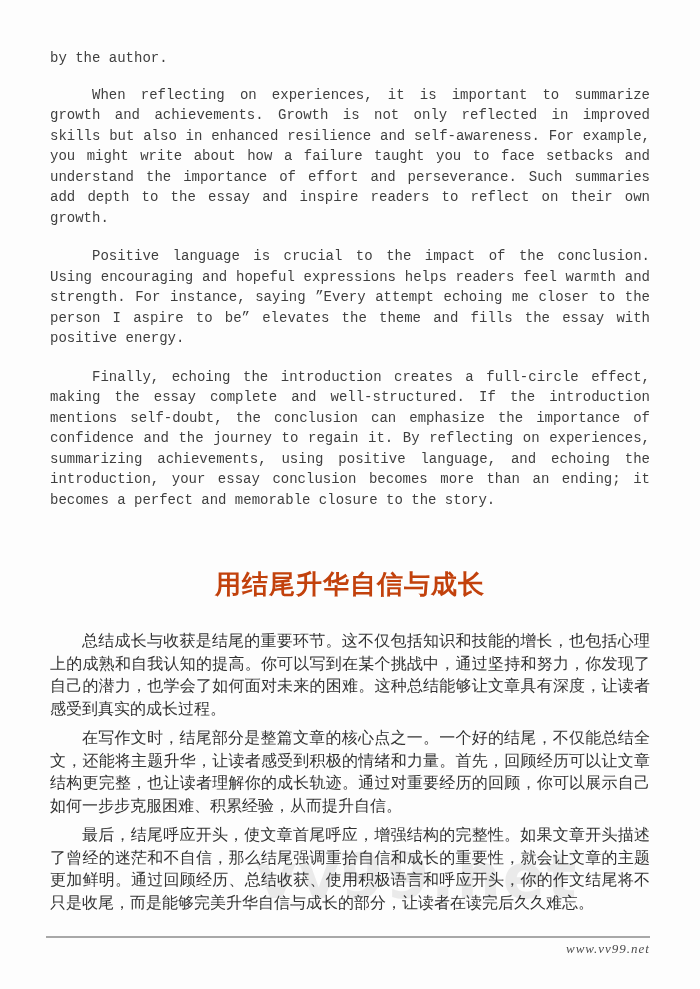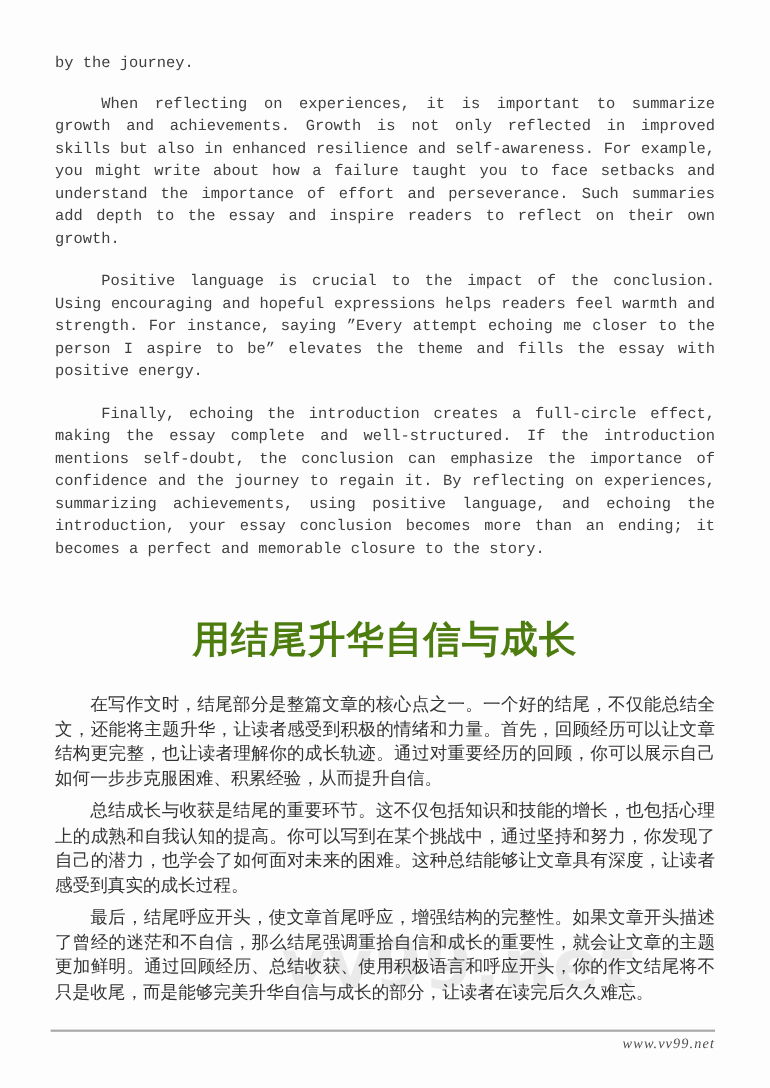--- a/index.html
+++ b/index.html
@@ -39,25 +39,25 @@
     text-align:justify;
     margin:0 0 18px 0;
   }
   .en p.no-indent { margin-bottom:16px; }
   .en p.indent { text-indent:42px; }
 
   
   .heading {
     margin:56px 0 26px 0;
     text-align:center;
-    font-family:Liberation Mono, monospace;
-    font-size:34px;
+    font-family:Liberation Serif, serif;
+    font-size:26px;
     line-height:38px;
     font-weight:bold;
-    color:#4d7c0f;
+    color:#c2410c;
     letter-spacing:1px;
   }
 
   
   .cn p {
     font-family:"Liberation Serif", serif;
     font-size:16px;
     line-height:22.5px;
     color:#333333;
     text-align:justify;
@@ -88,31 +88,31 @@
 </head>
 <body>
 
 <div class="page">
 
   <div class="watermark">vv99.net</div>
 
   <div class="content">
 
     <div class="en">
-      <p class="no-indent">by the journey.</p>
+      <p class="no-indent">by the author.</p>
       <p class="indent">When reflecting on experiences, it is important to summarize growth and achievements. Growth is not only reflected in improved skills but also in enhanced resilience and self-awareness. For example, you might write about how a failure taught you to face setbacks and understand the importance of effort and perseverance. Such summaries add depth to the essay and inspire readers to reflect on their own growth.</p>
       <p class="indent">Positive language is crucial to the impact of the conclusion. Using encouraging and hopeful expressions helps readers feel warmth and strength. For instance, saying ”Every attempt echoing me closer to the person I aspire to be” elevates the theme and fills the essay with positive energy.</p>
       <p class="indent">Finally, echoing the introduction creates a full-circle effect, making the essay complete and well-structured. If the introduction mentions self-doubt, the conclusion can emphasize the importance of confidence and the journey to regain it. By reflecting on experiences, summarizing achievements, using positive language, and echoing the introduction, your essay conclusion becomes more than an ending; it becomes a perfect and memorable closure to the story.</p>
     </div>
 
     <div class="heading">用结尾升华自信与成长</div>
 
     <div class="cn">
+      <p>总结成长与收获是结尾的重要环节。这不仅包括知识和技能的增长，也包括心理上的成熟和自我认知的提高。你可以写到在某个挑战中，通过坚持和努力，你发现了自己的潜力，也学会了如何面对未来的困难。这种总结能够让文章具有深度，让读者感受到真实的成长过程。</p>
       <p>在写作文时，结尾部分是整篇文章的核心点之一。一个好的结尾，不仅能总结全文，还能将主题升华，让读者感受到积极的情绪和力量。首先，回顾经历可以让文章结构更完整，也让读者理解你的成长轨迹。通过对重要经历的回顾，你可以展示自己如何一步步克服困难、积累经验，从而提升自信。</p>
-      <p>总结成长与收获是结尾的重要环节。这不仅包括知识和技能的增长，也包括心理上的成熟和自我认知的提高。你可以写到在某个挑战中，通过坚持和努力，你发现了自己的潜力，也学会了如何面对未来的困难。这种总结能够让文章具有深度，让读者感受到真实的成长过程。</p>
       <p>最后，结尾呼应开头，使文章首尾呼应，增强结构的完整性。如果文章开头描述了曾经的迷茫和不自信，那么结尾强调重拾自信和成长的重要性，就会让文章的主题更加鲜明。通过回顾经历、总结收获、使用积极语言和呼应开头，你的作文结尾将不只是收尾，而是能够完美升华自信与成长的部分，让读者在读完后久久难忘。</p>
     </div>
 
   </div>
 
   <div class="footer-line"></div>
   <div class="footer-text">www.vv99.net</div>
 
 </div>
 

